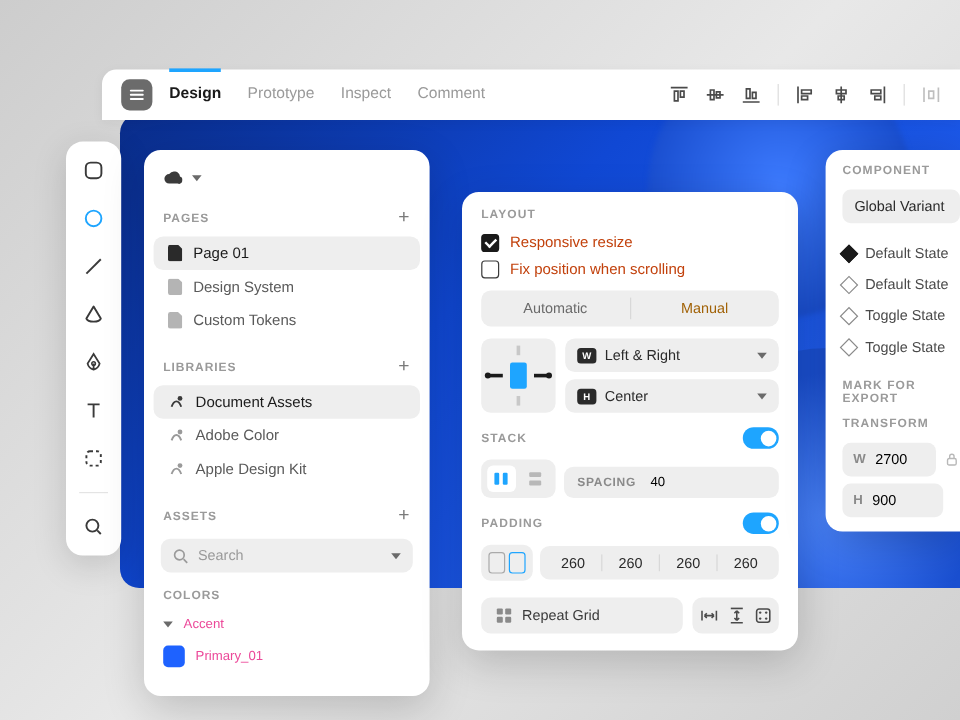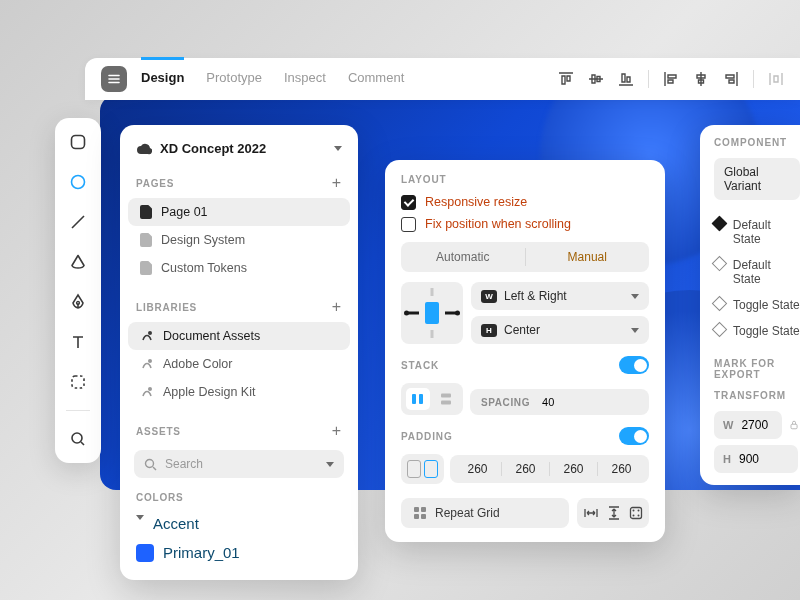--- a/index.html
+++ b/index.html
@@ -26,21 +26,21 @@
 .proj-row .name{font-weight:600;font-size:13px;color:#1a1a1a;flex:1}
 .sect-head{display:flex;align-items:center;justify-content:space-between;padding:8px 16px 6px;font-size:10px;letter-spacing:0.8px;color:#9a9a9a;font-weight:600}
 .plus{font-size:16px;color:#7a7a7a;cursor:pointer;font-weight:400}
 .list-item{display:flex;align-items:center;gap:9px;padding:7px 12px;margin:0 8px;border-radius:8px;color:#5a5a5a;cursor:pointer;font-size:12.5px}
 .list-item.sel{background:#eeeeee;color:#1a1a1a;font-weight:500}
 .page-icon{width:12px;height:14px;background:#5a5a5a;border-radius:2px 4px 2px 2px;clip-path:polygon(0 0,70% 0,100% 25%,100% 100%,0 100%)}
 .list-item.sel .page-icon{background:#2a2a2a}
 .lib-icon{width:14px;height:14px}
 .search-box{margin:4px 14px;background:#eeeeee;border-radius:8px;display:flex;align-items:center;padding:7px 10px;gap:8px;color:#9a9a9a}
 .caret{width:0;height:0;border-left:4px solid transparent;border-right:4px solid transparent;border-top:5px solid #6a6a6a}
-.color-row{display:flex;align-items:flex-start;gap:9px;padding:6px 16px;font-size:15px;color:#0c4a6e}
+.color-row{display:flex;align-items:center;gap:9px;padding:6px 16px;font-size:11px;color:#ec4899}
 .swatch{width:18px;height:18px;border-radius:4px}
 .layout-panel{top:160px;left:385px;width:280px;padding:14px 16px}
 .p-head{font-size:10px;letter-spacing:0.9px;color:#9a9a9a;font-weight:600;margin-bottom:10px}
 .chk-row{display:flex;align-items:flex-start;gap:9px;font-size:12.5px;color:#c2410c;margin-bottom:7px}
 .chk{width:15px;height:15px;border:1.5px solid #3a3a3a;border-radius:3px;display:flex;align-items:center;justify-content:center}
 .chk.on{background:#1a1a1a;border-color:#1a1a1a}
 .chk.on::after{content:"";width:4px;height:7px;border:solid #fff;border-width:0 2px 2px 0;transform:rotate(45deg);margin-top:-2px}
 .seg{display:flex;background:#eeeeee;border-radius:8px;margin:10px 0;overflow:hidden}
 .seg-item{flex:1;text-align:center;padding:8px;font-size:12px;color:#6a6a6a;cursor:pointer}
 .seg-item.on{color:#a16207;font-weight:500}
@@ -71,23 +71,23 @@
 .pad-row{display:flex;gap:6px;align-items:center;margin-top:6px}
 .pad-link{background:#eeeeee;border-radius:8px;padding:6px;display:flex;gap:3px}
 .pad-link div{width:14px;height:18px;border:1.5px solid #aaa;border-radius:3px}
 .pad-link div.on{border-color:#1ea5ff}
 .pad-vals{flex:1;background:#eeeeee;border-radius:8px;display:flex;padding:7px 4px}
 .pad-vals span{flex:1;text-align:center;font-size:12px;color:#2a2a2a;border-right:1px solid #d8d8d8}
 .pad-vals span:last-child{border:none}
 .bottom-tools{display:flex;gap:8px;margin-top:14px}
 .rg-btn{flex:1;background:#eeeeee;border-radius:8px;display:flex;align-items:center;gap:8px;padding:8px 12px;font-size:12px;color:#3a3a3a}
 .tool-grp{background:#eeeeee;border-radius:8px;display:flex;padding:6px;gap:8px;align-items:center}
-.comp-panel{top:125px;right:0;width:100px;padding:12px 0 12px 14px;border-radius:14px 0 0 14px}
+.comp-panel{top:125px;right:0;width:112px;padding:12px 0 12px 14px;border-radius:14px 0 0 14px}
 .gv-box{background:#eeeeee;border-radius:7px;padding:7px 10px;font-size:12px;color:#2a2a2a;margin-bottom:12px;margin-right:0}
-.state-row{display:flex;align-items:flex-start;gap:8px;padding:6px 0;font-size:12px;color:#4a4a4a}
+.state-row{display:flex;align-items:center;gap:8px;padding:6px 0;font-size:12px;color:#4a4a4a}
 .diamond{width:11px;height:11px;border:1.5px solid #8a8a8a;transform:rotate(45deg)}
 .diamond.fill{background:#1a1a1a;border-color:#1a1a1a}
 .tf-row{display:flex;align-items:center;gap:6px;margin-top:6px}
 .tf-box{background:#eeeeee;border-radius:7px;padding:7px 9px;display:flex;gap:8px;font-size:12px;align-items:center;width:84px}
 .tf-box .k{color:#8a8a8a;font-size:11px;font-weight:600}
 .lock-tf{width:16px;height:16px;color:#b0b0b0}
 </style>
 </head>
 <body>
 
@@ -176,21 +176,20 @@
         <path d="M12 12l3 3" stroke="#3a3a3a" stroke-width="1.6"></path>
       </svg>
     </div>
 </div>
 
 <div class="panel pages-panel">
   <div class="proj-row">
     <svg width="16" height="14" viewBox="0 0 16 14">
         <path d="M12 12H5a4 4 0 010-8 5 5 0 019 2 3 3 0 01-2 6z" fill="#3a3a3a"></path>
       </svg>
-    <span class="name">XD Concept 2022</span>
     <span class="caret"></span>
   </div>
 
   <div class="sect-head">
     <span>PAGES</span>
     <span class="plus">+</span>
   </div>
   <div class="list-item sel">
       <div class="page-icon"></div>
       <span>Page 01</span>

